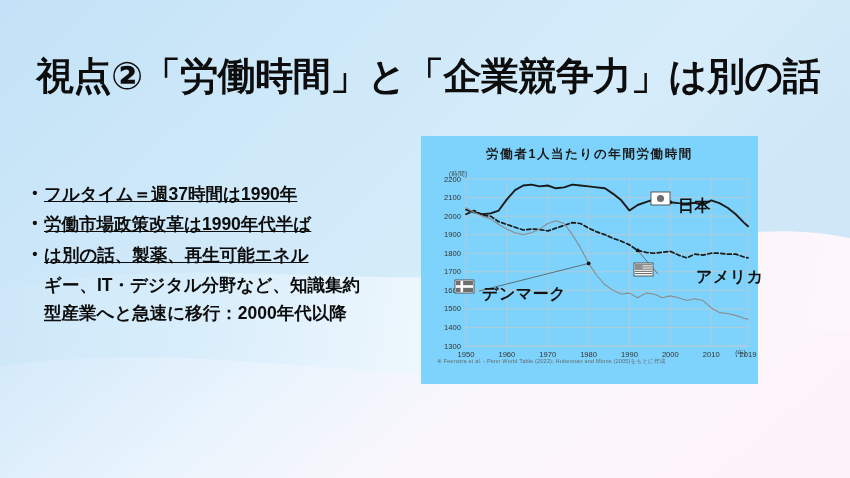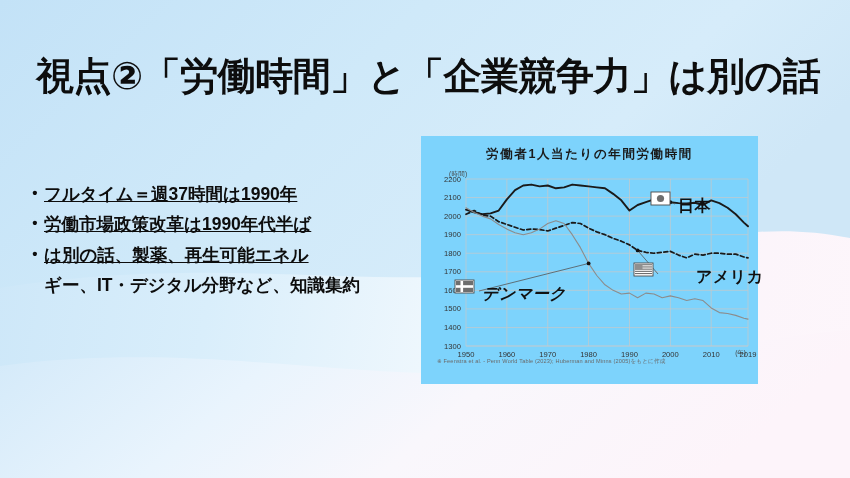--- a/index.html
+++ b/index.html
@@ -74,21 +74,21 @@
     font-size:5.6px;color:#6a6a6a;letter-spacing:.15px;line-height:1.3;
   }
 
   
   .lg{
     position:absolute;font-size:16px;font-weight:bold;color:#111;
     letter-spacing:.5px;white-space:nowrap;
   }
   .lg-jp{left:257px;top:60px;}
   .lg-us{left:239px;top:131px;margin-left:36px;}
-  .lg-dk{left:61px;top:148px;font-style:italic;}
+  .lg-dk{left:61px;top:148px;}
 </style>
 </head>
 <body>
 
 <div id="slide">
 
   <div class="bg-base"></div>
 
   <svg class="bg-wave-top" viewBox="0 0 850 340" preserveAspectRatio="none">
     <defs>
@@ -126,20 +126,21 @@
     <div class="bullet-row">
       <span class="bullet-dot">•</span>
       <span class="bullet-text">労働市場政策改革は1990年代半ば</span>
     </div>
 
     <div class="bullet-row">
       <span class="bullet-dot">•</span>
       <span class="bullet-text">は別の話、製薬、再生可能エネル</span>
     </div>
     <div class="bullet-cont">ギー、IT・デジタル分野など、知識集約</div>
+    <div class="bullet-cont">型産業へと急速に移行：2000年代以降</div>
 
   </div>
 
   <div class="chart-card">
 
     <div class="chart-title">労働者1人当たりの年間労働時間</div>
     <div class="yunit">(時間)</div>
     <div class="xunit">(年)</div>
 
     <svg class="plot-wrap" id="plot" viewBox="0 0 337 248">

